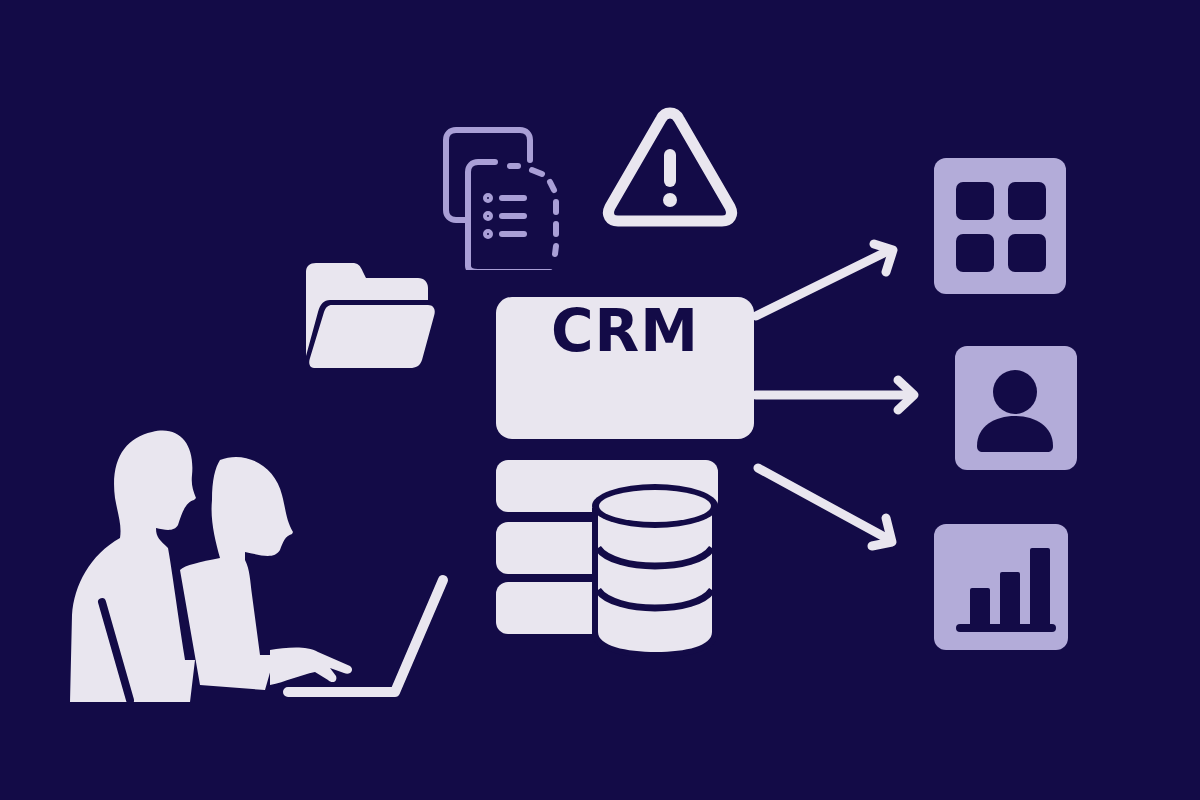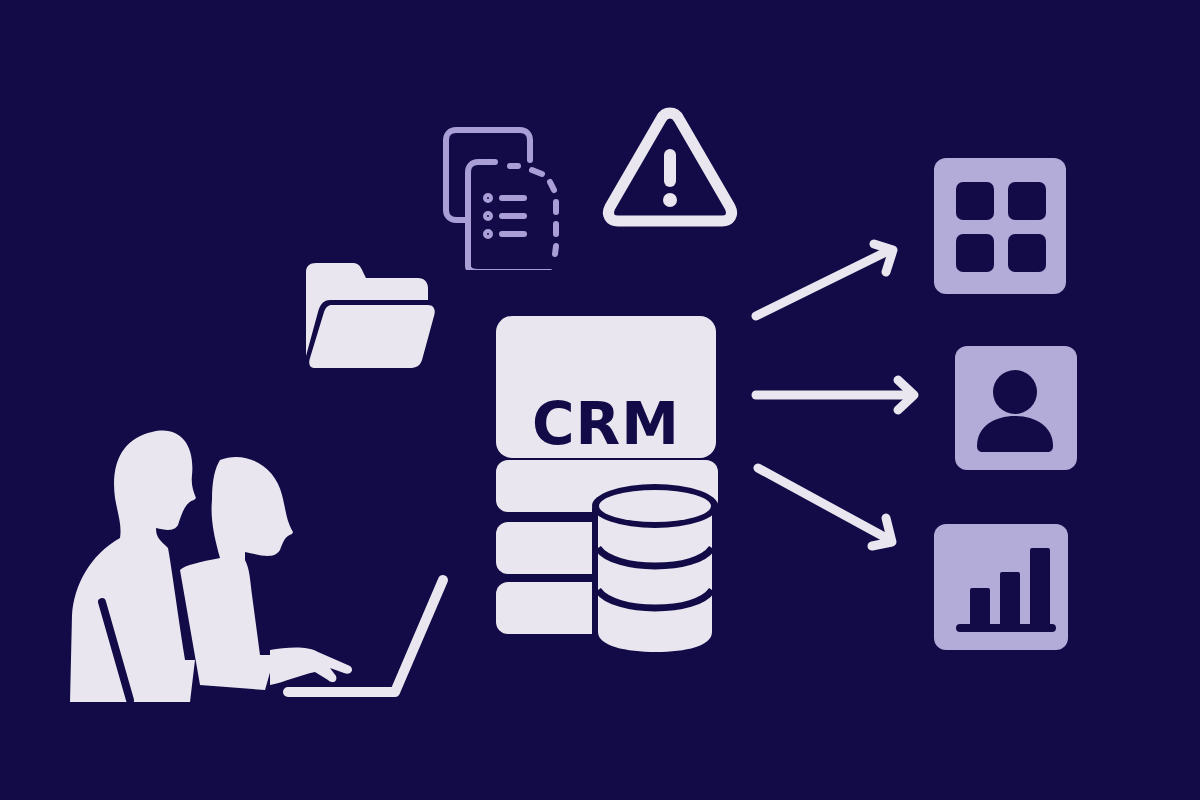--- a/index.html
+++ b/index.html
@@ -1,19 +1,19 @@
 <!DOCTYPE html>
 <html><head>
 <meta charset="utf-8">
 <style>
   html, body { margin:0; padding:0; }
   body { width:1200px; height:800px; background:#130b47; position:relative; overflow:hidden; font-family:"DejaVu Sans", sans-serif; }
   .abs { position:absolute; }
   svg { display:block; }
-  .crm-box { position:absolute; left:496px; top:297px; width:220px; height:142px; background:#e9e6ef; border-radius:16px; display:flex; align-items:flex-end; justify-content:center;margin-top:19px; }
+  .crm-box { position:absolute; left:496px; top:297px; width:258px; height:142px; background:#e9e6ef; border-radius:16px; display:flex; align-items:flex-start; justify-content:center; }
   .crm-label { font-family:"DejaVu Sans", sans-serif; font-weight:bold; font-size:58px; color:#130b47; letter-spacing:1px; }
   .tile { position:absolute; background:#b3acd9; border-radius:12px; }
 </style>
 </head>
 <body>
 
 <svg class="abs" style="left:60px;top:420px" width="400" height="300" viewBox="0 0 400 300">
 
   <path fill="#e9e6ef" d="M160 40 C185 30 215 45 222 75 C226 90 226 100 233 112 L232 114 C225 116 223 122 220 130 C214 140 200 135 185 132 L185 140 C190 150 190 160 192 175 L200 235 L215 235 L205 270 L140 265 L120 150 C125 145 140 142 160 138 C155 120 150 100 152 80 C152 60 155 48 160 40 Z"></path>
 

